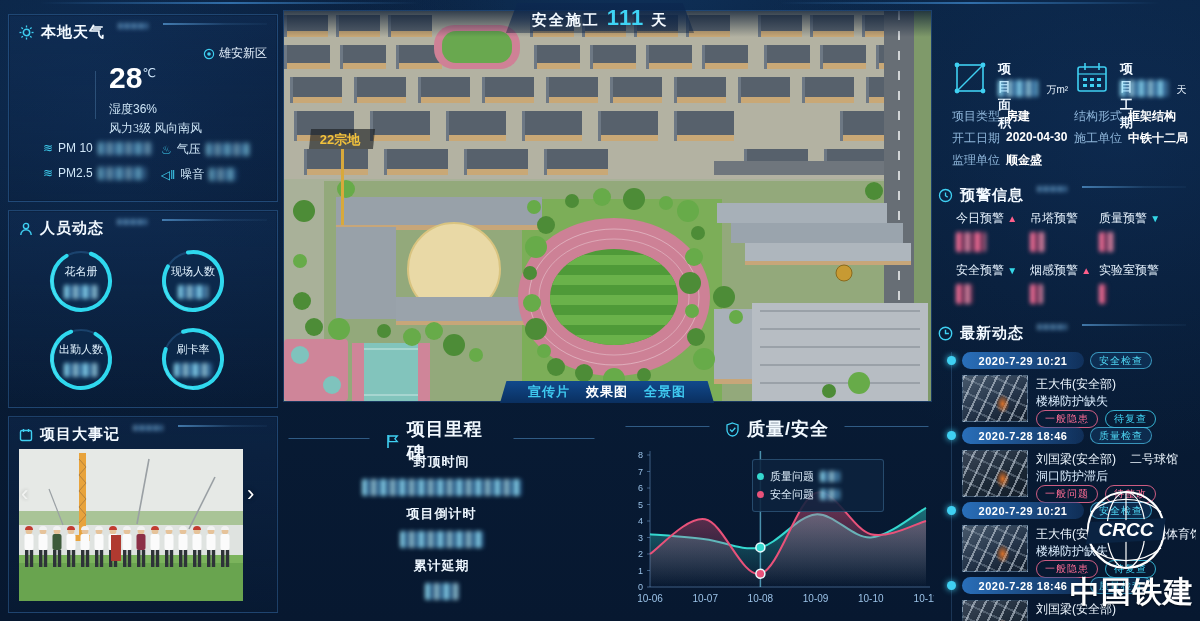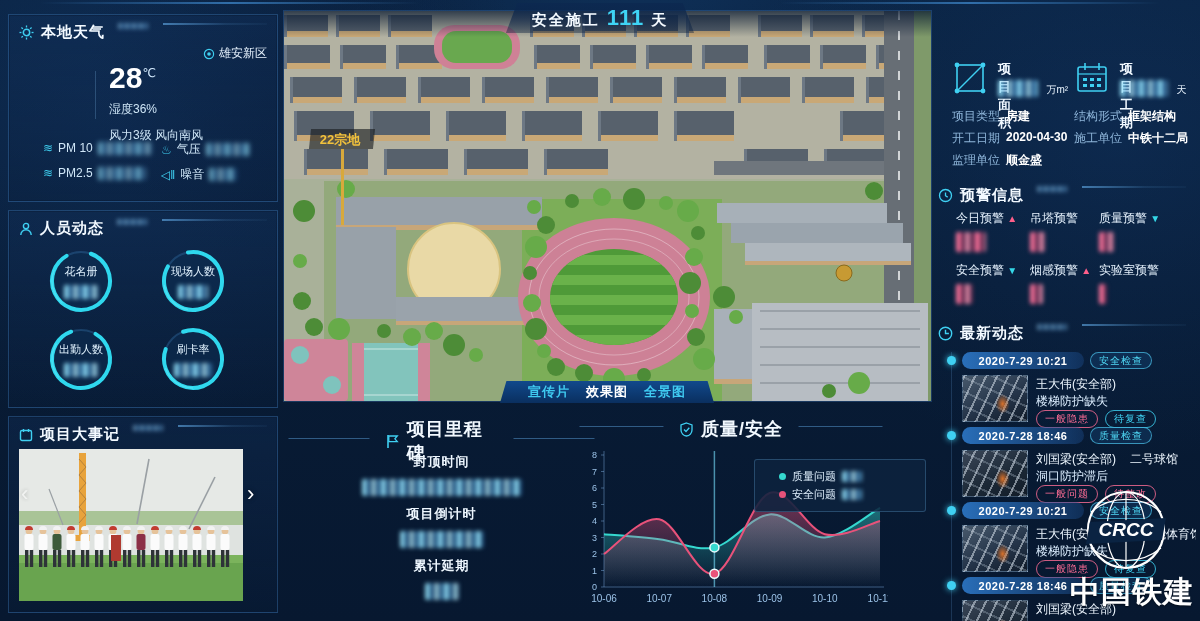--- a/index.html
+++ b/index.html
@@ -60,22 +60,22 @@
   .cpanel-title{position:absolute;top:14px;width:100%;display:flex;align-items:center;justify-content:center;gap:7px;}
   .cpanel-title .t{font-size:18px;font-weight:bold;letter-spacing:1px;color:#f2f9ff;}
   .cpanel-title::before,.cpanel-title::after{content:"";width:84px;height:6px;margin:0 6px;
      border-top:1px solid rgba(110,190,255,.4);}
   .cpanel-title::before{transform:skewX(40deg);} .cpanel-title::after{transform:skewX(-40deg);}
   .mi-item{position:absolute;width:100%;text-align:center;}
   .mi-item .ml{font-size:13px;font-weight:bold;color:#eef7ff;letter-spacing:1px;}
   .mi-item .mv{margin-top:7px;}
   
   #chartwrap{position:absolute;left:8px;top:42px;}
-  #tooltip{position:absolute;left:140px;top:56px;width:122px;padding:6px 24px;z-index:5;
-     background:rgba(12,34,62,.88);border:1px solid rgba(120,200,255,.25);border-radius:3px;margin-left:48px;}
+  #tooltip{position:absolute;left:140px;top:56px;width:122px;padding:6px 4px;z-index:5;
+     background:rgba(12,34,62,.88);border:1px solid rgba(120,200,255,.25);border-radius:3px;}
   #tooltip .row{display:flex;align-items:center;gap:6px;font-size:11px;color:#e2f2ff;margin:3px 0;}
   #tooltip .dot{width:7px;height:7px;border-radius:50%;}
   
   .kv{position:absolute;font-size:12px;display:flex;gap:6px;white-space:nowrap;}
   .kv .k{color:#8fb6da;} .kv .v{color:#ffffff;font-weight:bold;}
   .stat-label{font-size:13px;font-weight:bold;color:#f0f8ff;}
   .unit{font-size:10px;color:#eaf5ff;margin-left:4px;}
   .al-item{position:absolute;}
   .al-item .al{font-size:12px;color:#e8f4ff;white-space:nowrap;}
   .al-item .arrow-up{color:#ff5f8a;font-size:10px;} .al-item .arrow-down{color:#35d8e8;font-size:10px;}
@@ -406,21 +406,21 @@
         <svg width="12" height="12" viewBox="0 0 12 12">
             <circle cx="6" cy="6" r="4.6" fill="none" stroke="#3fd0f2" stroke-width="1.2"></circle>
             <circle cx="6" cy="6" r="1.8" fill="#3fd0f2"></circle>
           </svg>
       </span>
       <span>雄安新区</span>
     </div>
     <div class="w-div"></div>
     <div class="temp"><span>28</span><sup>℃</sup></div>
     <div class="w-sub" style="top:86px;">湿度36%</div>
-    <div class="w-sub" style="top:112px;">风力3级 风向南风</div>
+    <div class="w-sub" style="top:105px;font-family:Liberation Serif, serif;">风力3级 风向南风</div>
 
     <div class="w-metric" style="left:34px;top:126px;">
       <span class="mi">≋</span>
       <span>PM 10</span>
         <span class="bb bb-dim" style="width:54px;"></span>
     </div>
     <div class="w-metric" style="left:152px;top:126px;">
       <span class="mi">♨</span>
       <span>气压</span>
         <span class="bb bb-dim" style="width:44px;"></span>
@@ -623,21 +623,21 @@
     <div class="mi-item" style="top:50px;">
       <div class="ml">封顶时间</div>
       <div class="mv"><span class="bb" style="width:160px;height:17px;"></span></div>
     </div>
     <div class="mi-item" style="top:154px;">
       <div class="ml">累计延期</div>
       <div class="mv"><span class="bb" style="width:34px;height:17px;"></span></div>
     </div>
   </div>
 
-  <div class="panel" style="left:566px;top:403px;width:330px;height:218px;">
+  <div class="panel" style="left:612px;top:403px;width:330px;height:218px;">
     <div class="cpanel-title">
       <span class="icon">
         <svg width="15" height="15" viewBox="0 0 15 15">
             <path d="M7.5 1 L13 3 V8 a6 6 0 0 1 -5.5 6 A6 6 0 0 1 2 8 V3 z" fill="none" stroke="#3fd0f2" stroke-width="1.3"></path>
             <path d="M5 7.5 L7 9.5 L10.3 5.8" fill="none" stroke="#3fd0f2" stroke-width="1.3"></path>
           </svg>
       </span>
       <span class="t">质量/安全</span>
     </div>
     <div id="chartwrap">

